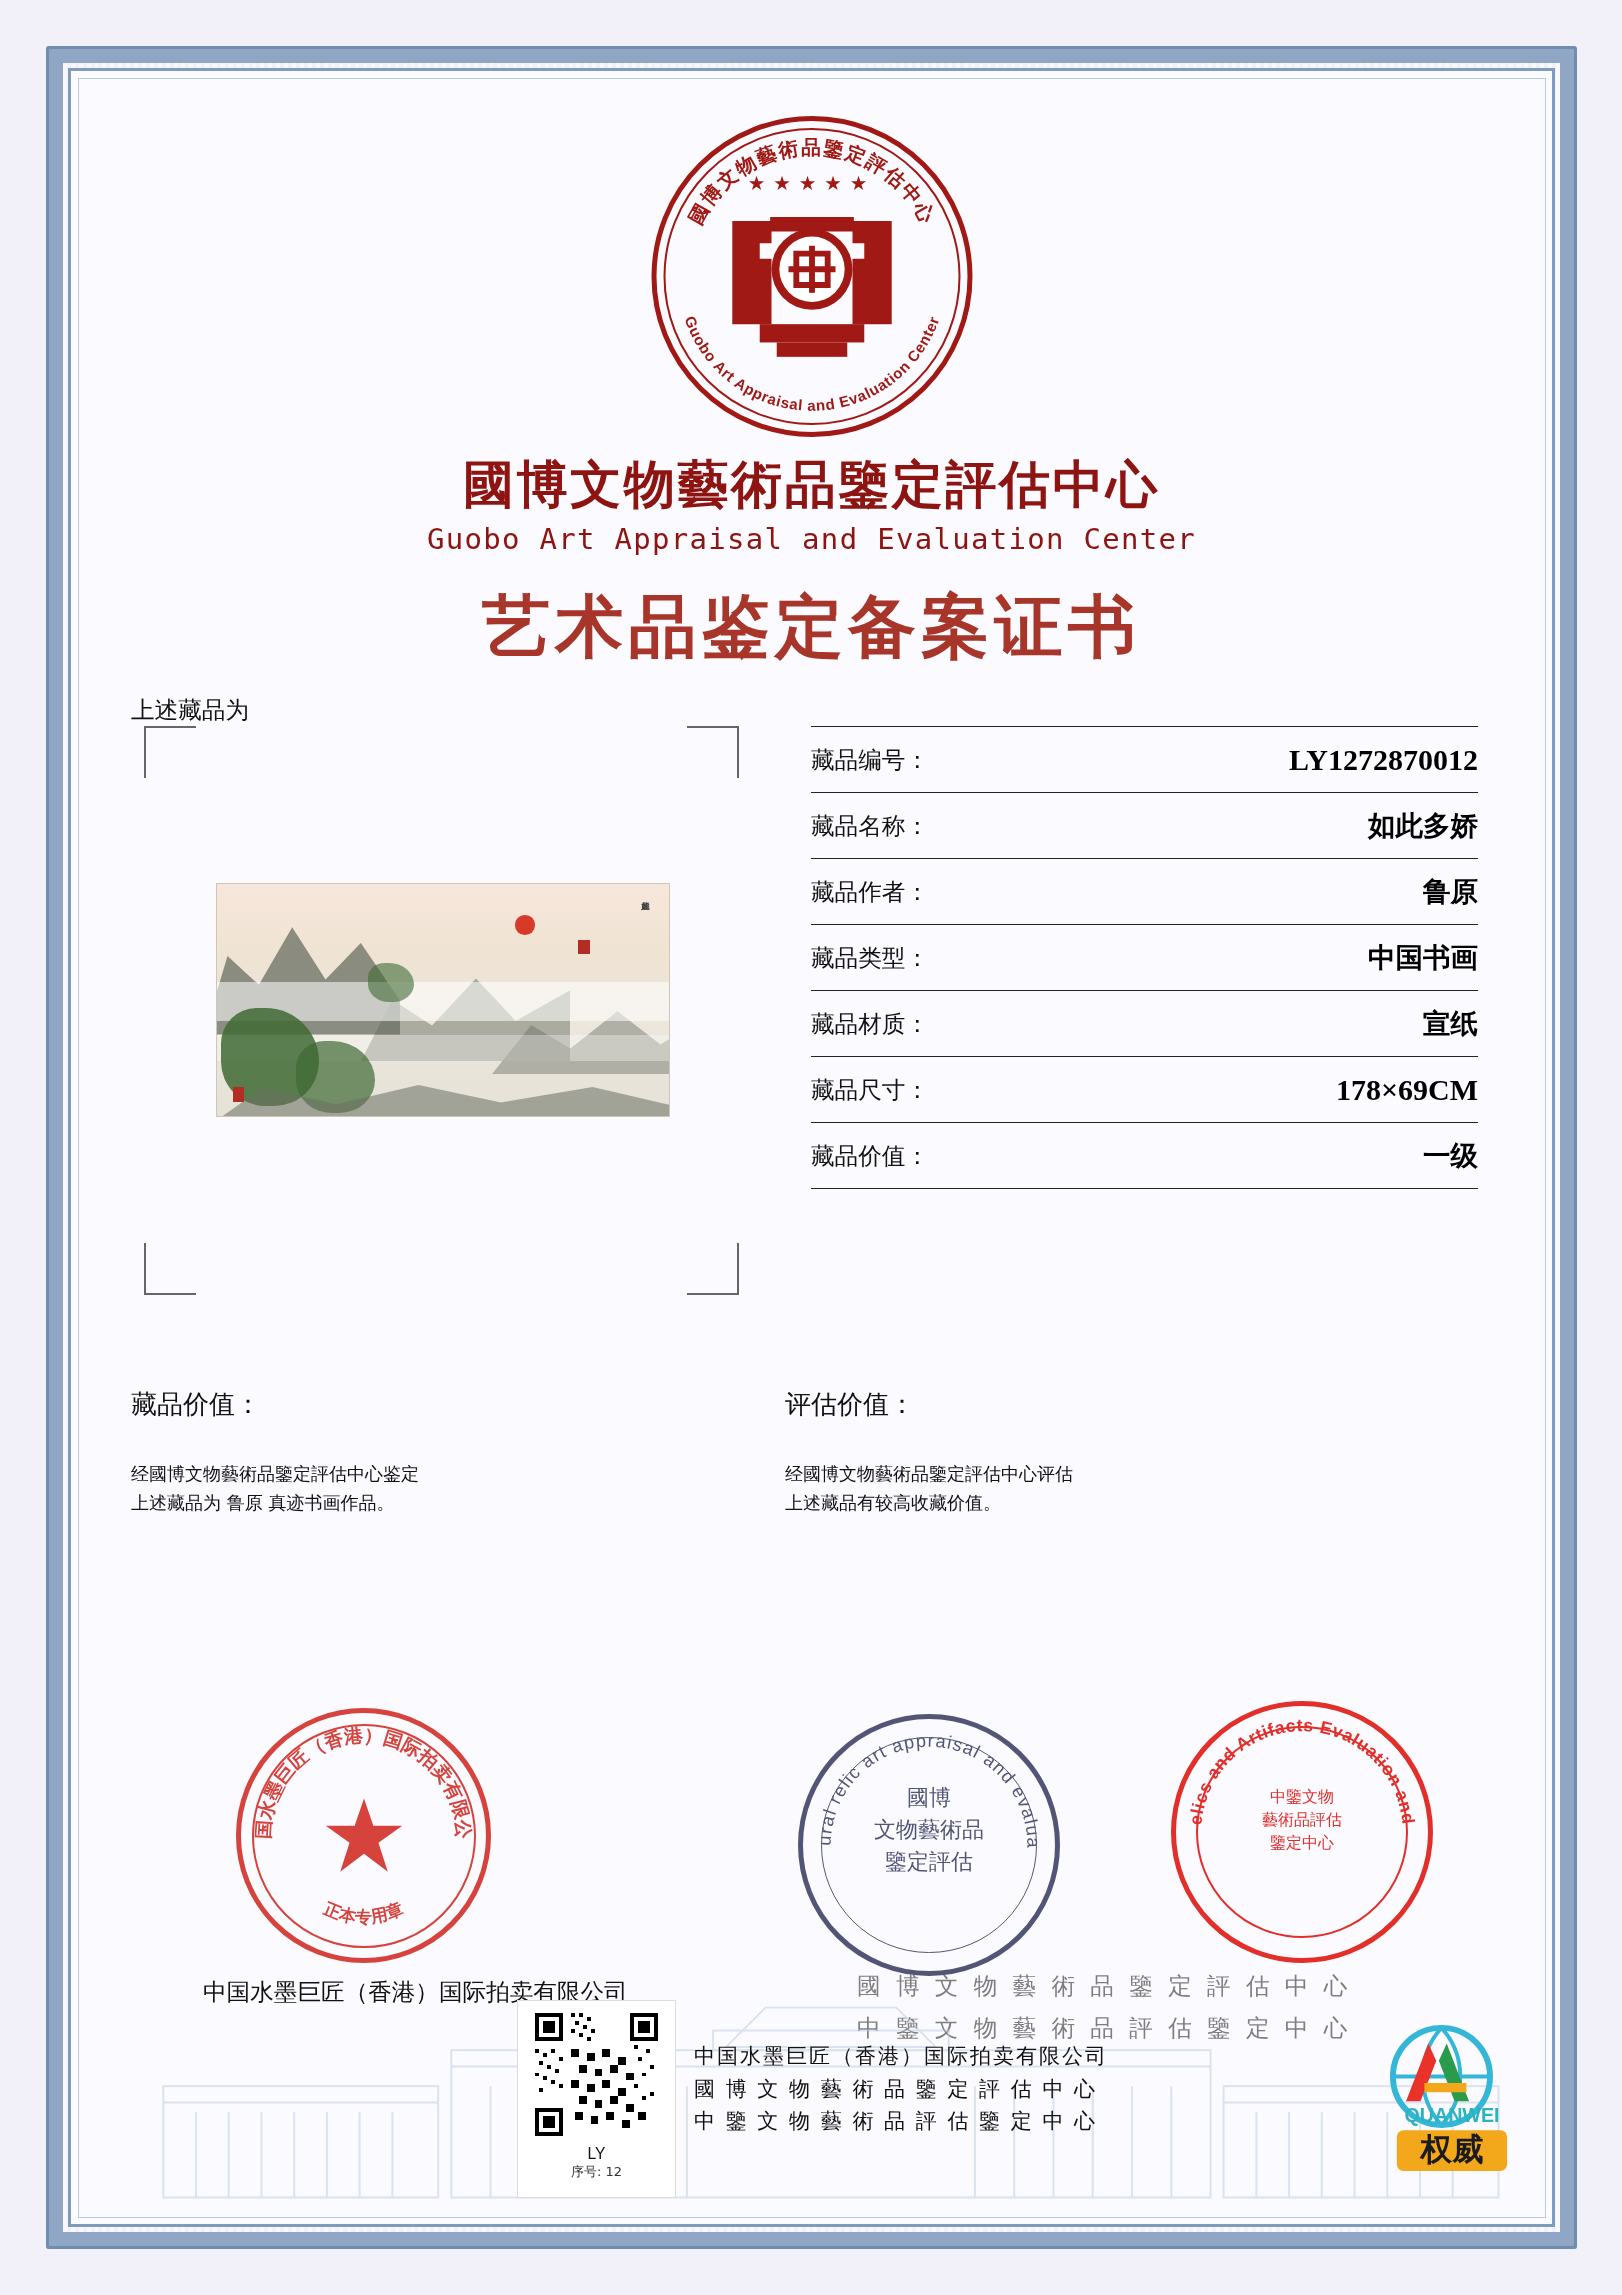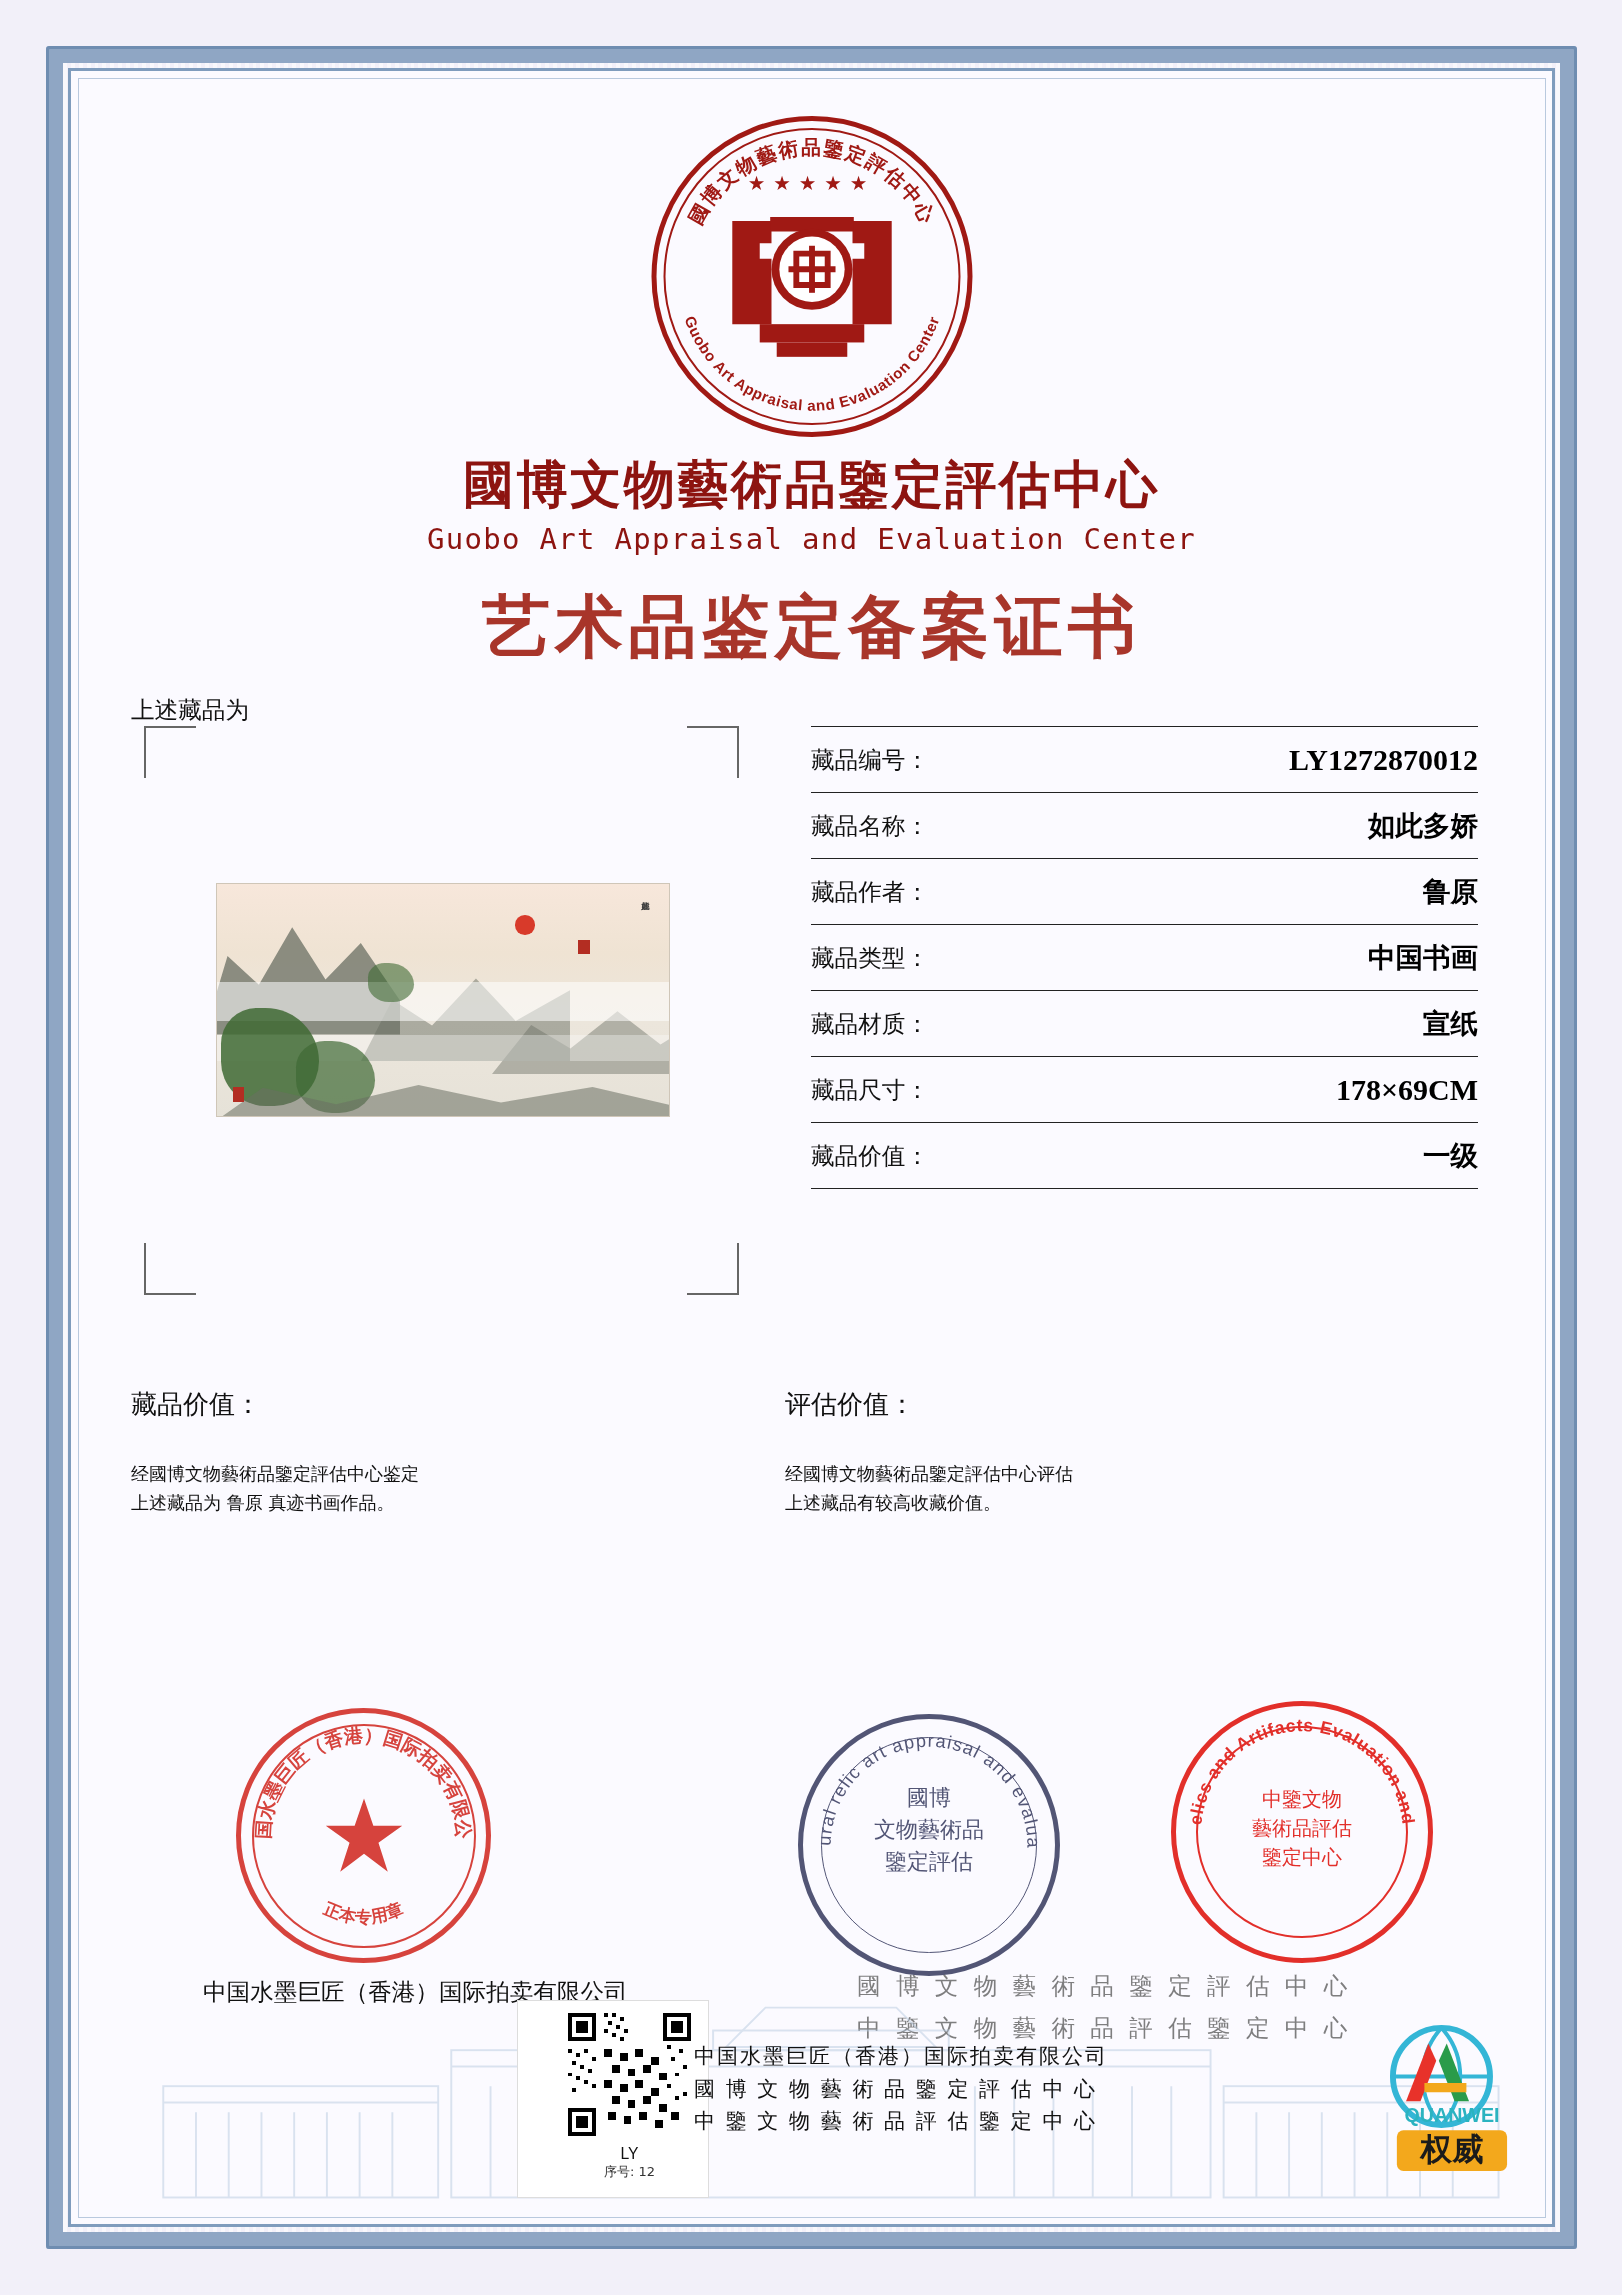--- a/index.html
+++ b/index.html
@@ -173,21 +173,21 @@
   }
   .stamp-red2{
     left:1086px;top:1616px;width:262px;height:262px;
     border:5.2px solid #e01a14;opacity:.9;
   }
   .stamp-red2 .inner-ring{
     position:absolute;left:19.6px;top:19.6px;right:19.6px;bottom:19.6px;border:2.6px solid #e01a14;border-radius:50%;
   }
   .stamp-red2 .cn{
     position:absolute;left:0;right:0;top:79px;text-align:center;color:#e01a14;
-    font-size:20px;line-height:1.45;font-family:"DejaVu Sans","Liberation Sans",sans-serif;
+    font-size:16px;line-height:1.45;font-family:"DejaVu Sans","Liberation Sans",sans-serif;
   }
 
   .company-line{
     position:absolute;left:118px;top:1891px;font-size:23.6px;color:#111;
     font-family:"DejaVu Sans","Liberation Sans",sans-serif;
   }
   .overlay-line{
     position:absolute;left:772px;top:1885px;font-size:23.6px;color:#555;letter-spacing:3.9px;opacity:.75;
     font-family:"DejaVu Sans","Liberation Sans",sans-serif;
   }
@@ -195,21 +195,21 @@
     position:absolute;left:772px;top:1927px;font-size:23.6px;color:#555;letter-spacing:3.9px;opacity:.75;
     font-family:"DejaVu Sans","Liberation Sans",sans-serif;
   }
 
   
   .building{
     position:absolute;left:39px;right:39px;bottom:6.5px;height:216px;opacity:.5;
   }
   .qr{
     position:absolute;left:432px;bottom:11.8px;width:157px;height:196px;background:#fff;border:0.7px solid #ddd;
-    display:flex;flex-direction:column;align-items:center;padding-left:33px;
+    display:flex;flex-direction:column;align-items:center;
   }
   .qr-img{width:131px;height:131px;margin-top:7.9px;}
   .qr-cap{font-size:15.7px;color:#111;margin-top:5.2px;font-family:"Liberation Sans",sans-serif;}
   .qr-sub{font-size:13px;color:#333;font-family:"DejaVu Sans","Liberation Sans",sans-serif;}
   .foot-lines{
     position:absolute;left:609px;bottom:72px;font-size:21px;line-height:1.55;color:#111;letter-spacing:2px;
     font-family:"DejaVu Sans","Liberation Sans",sans-serif;
   }
   .logo-qw{
     position:absolute;right:6.5px;bottom:26px;width:164px;height:164px;

